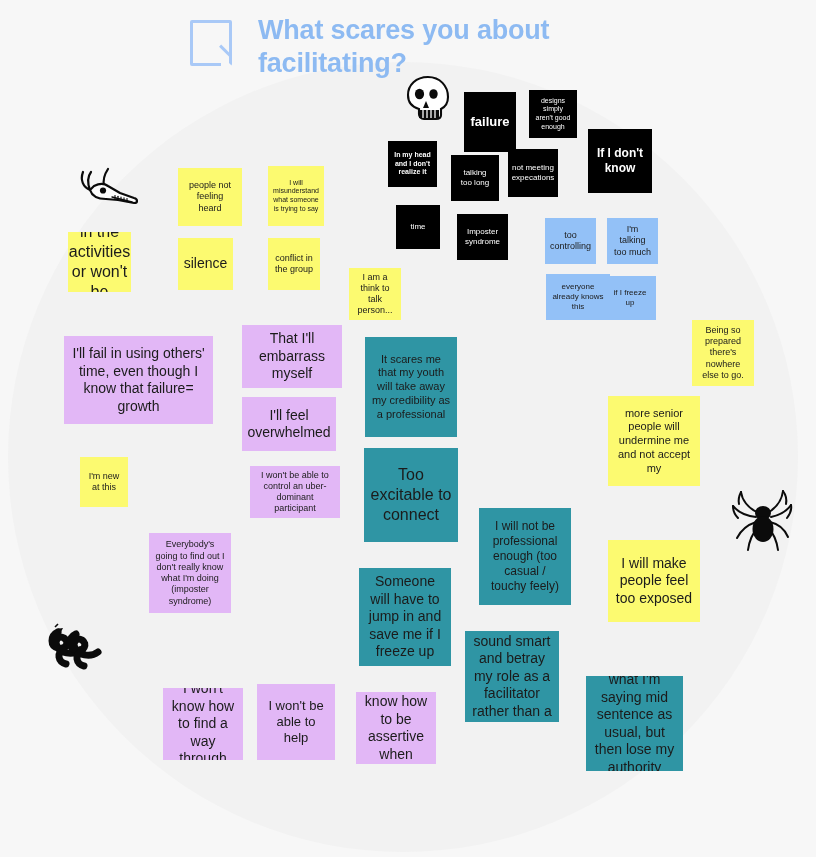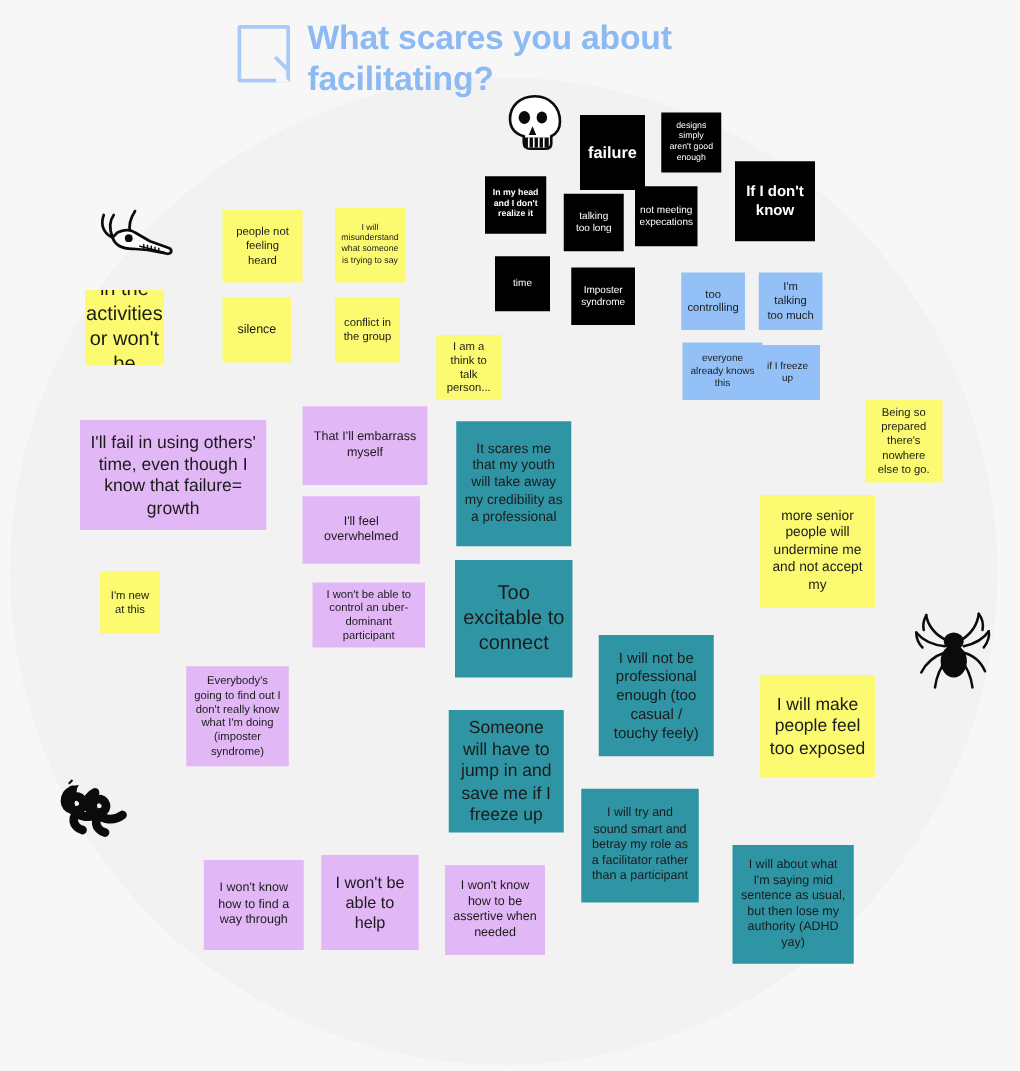--- a/index.html
+++ b/index.html
@@ -13,21 +13,21 @@
   }
   #board{position:absolute;left:0;top:0;width:816px;height:857px;overflow:hidden;}
 
   
   .bg-circle{
     position:absolute;border-radius:50%;
     background:#f2f2f2;
   }
 
   
-  .header{position:absolute;display:flex;align-items:flex-start;gap:14px;}
+  .header{position:absolute;display:flex;align-items:flex-start;gap:26px;}
   .note-icon{
     width:36px;height:40px;flex:0 0 auto;margin-top:6px;
     border:3px solid #a9c9f7;border-radius:2px;
     background:#f7f7f7;position:relative;
   }
   .note-icon:after{
     content:"";position:absolute;right:-3px;bottom:-3px;
     width:0;height:0;
     border-left:11px solid #f7f7f7;
     border-top:11px solid transparent;
@@ -57,21 +57,21 @@
   }
   .sticky.y{background:#fcfa70;}
   .sticky.p{background:#e2b7f6;}
   .sticky.t{background:#2f95a4;}
   .sticky.b{background:#93c1f7;}
   .sticky.k{background:#000000;color:#ffffff;}
 
   .f7{font-size:7px;}
   .f8{font-size:8px;}
   .f9{font-size:9px;}
-  .f10{font-size:10px;}
+  .f10{font-size:14px;}
   .f11{font-size:11px;}
   .f12{font-size:12px;}
   .f13{font-size:13px;}
   .f14{font-size:14px;}
   .f16{font-size:16px;}
   .bold{font-weight:bold;}
 
   
   .art{position:absolute;}
   .art svg{display:block;}

